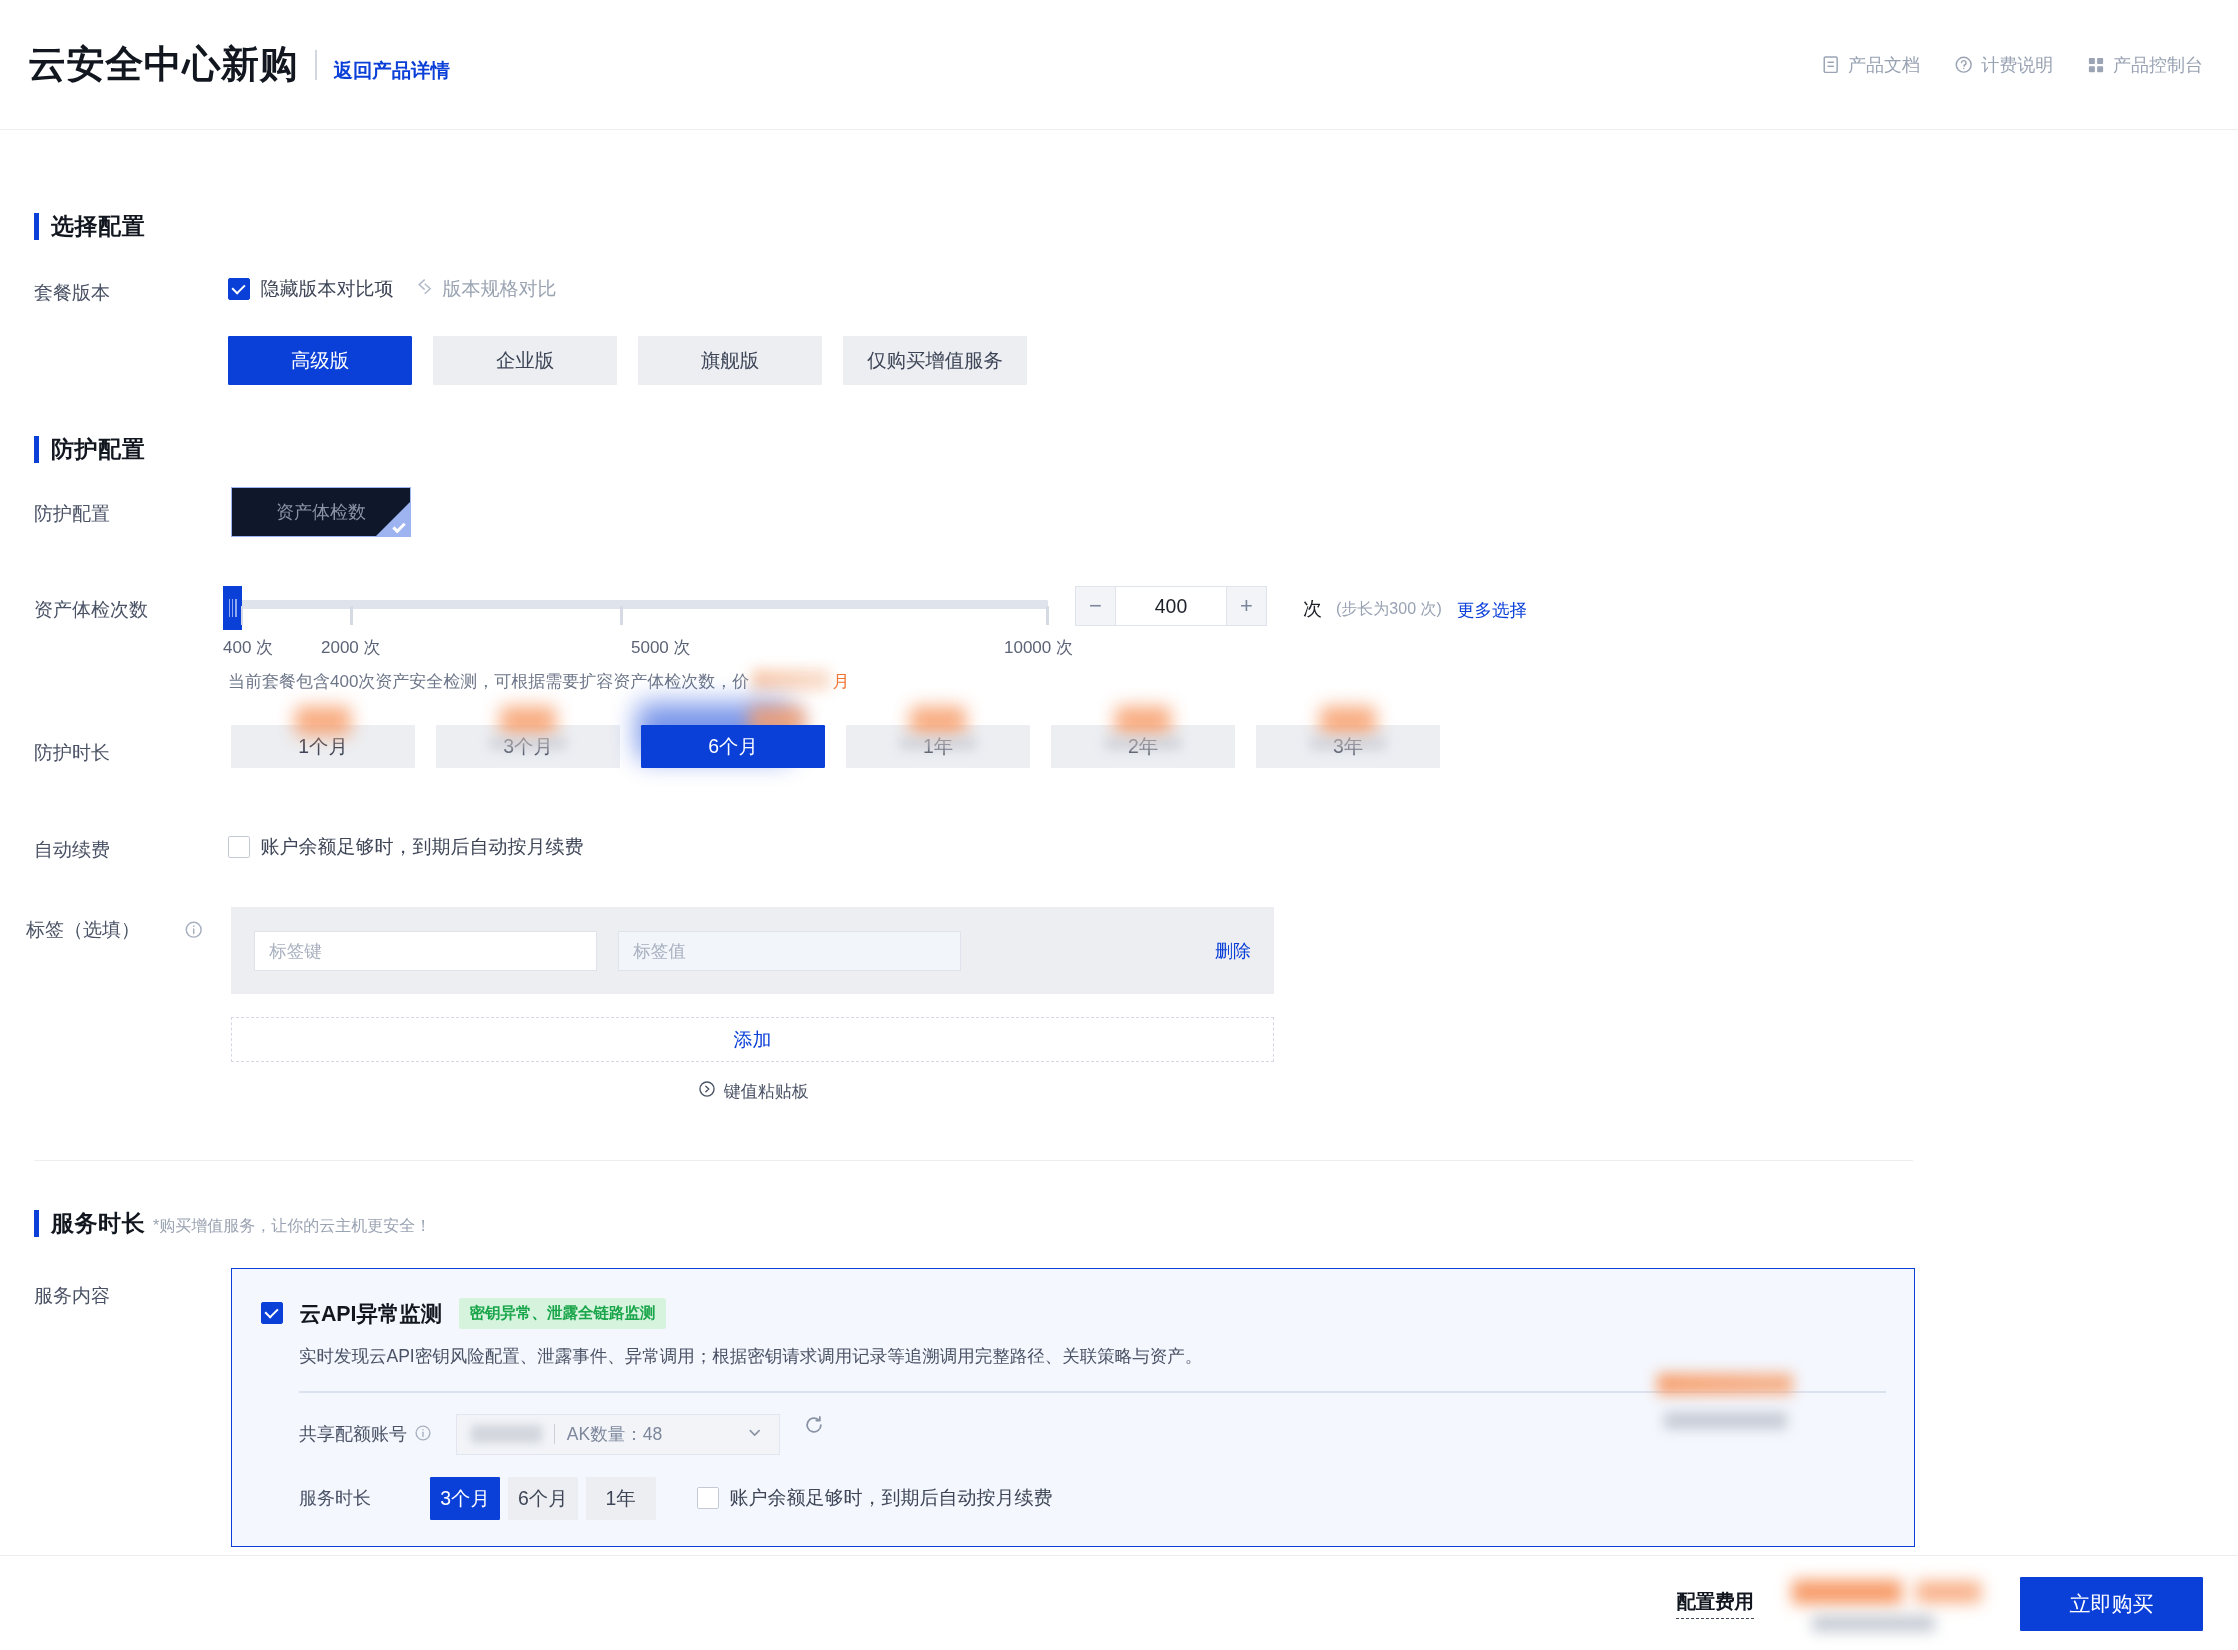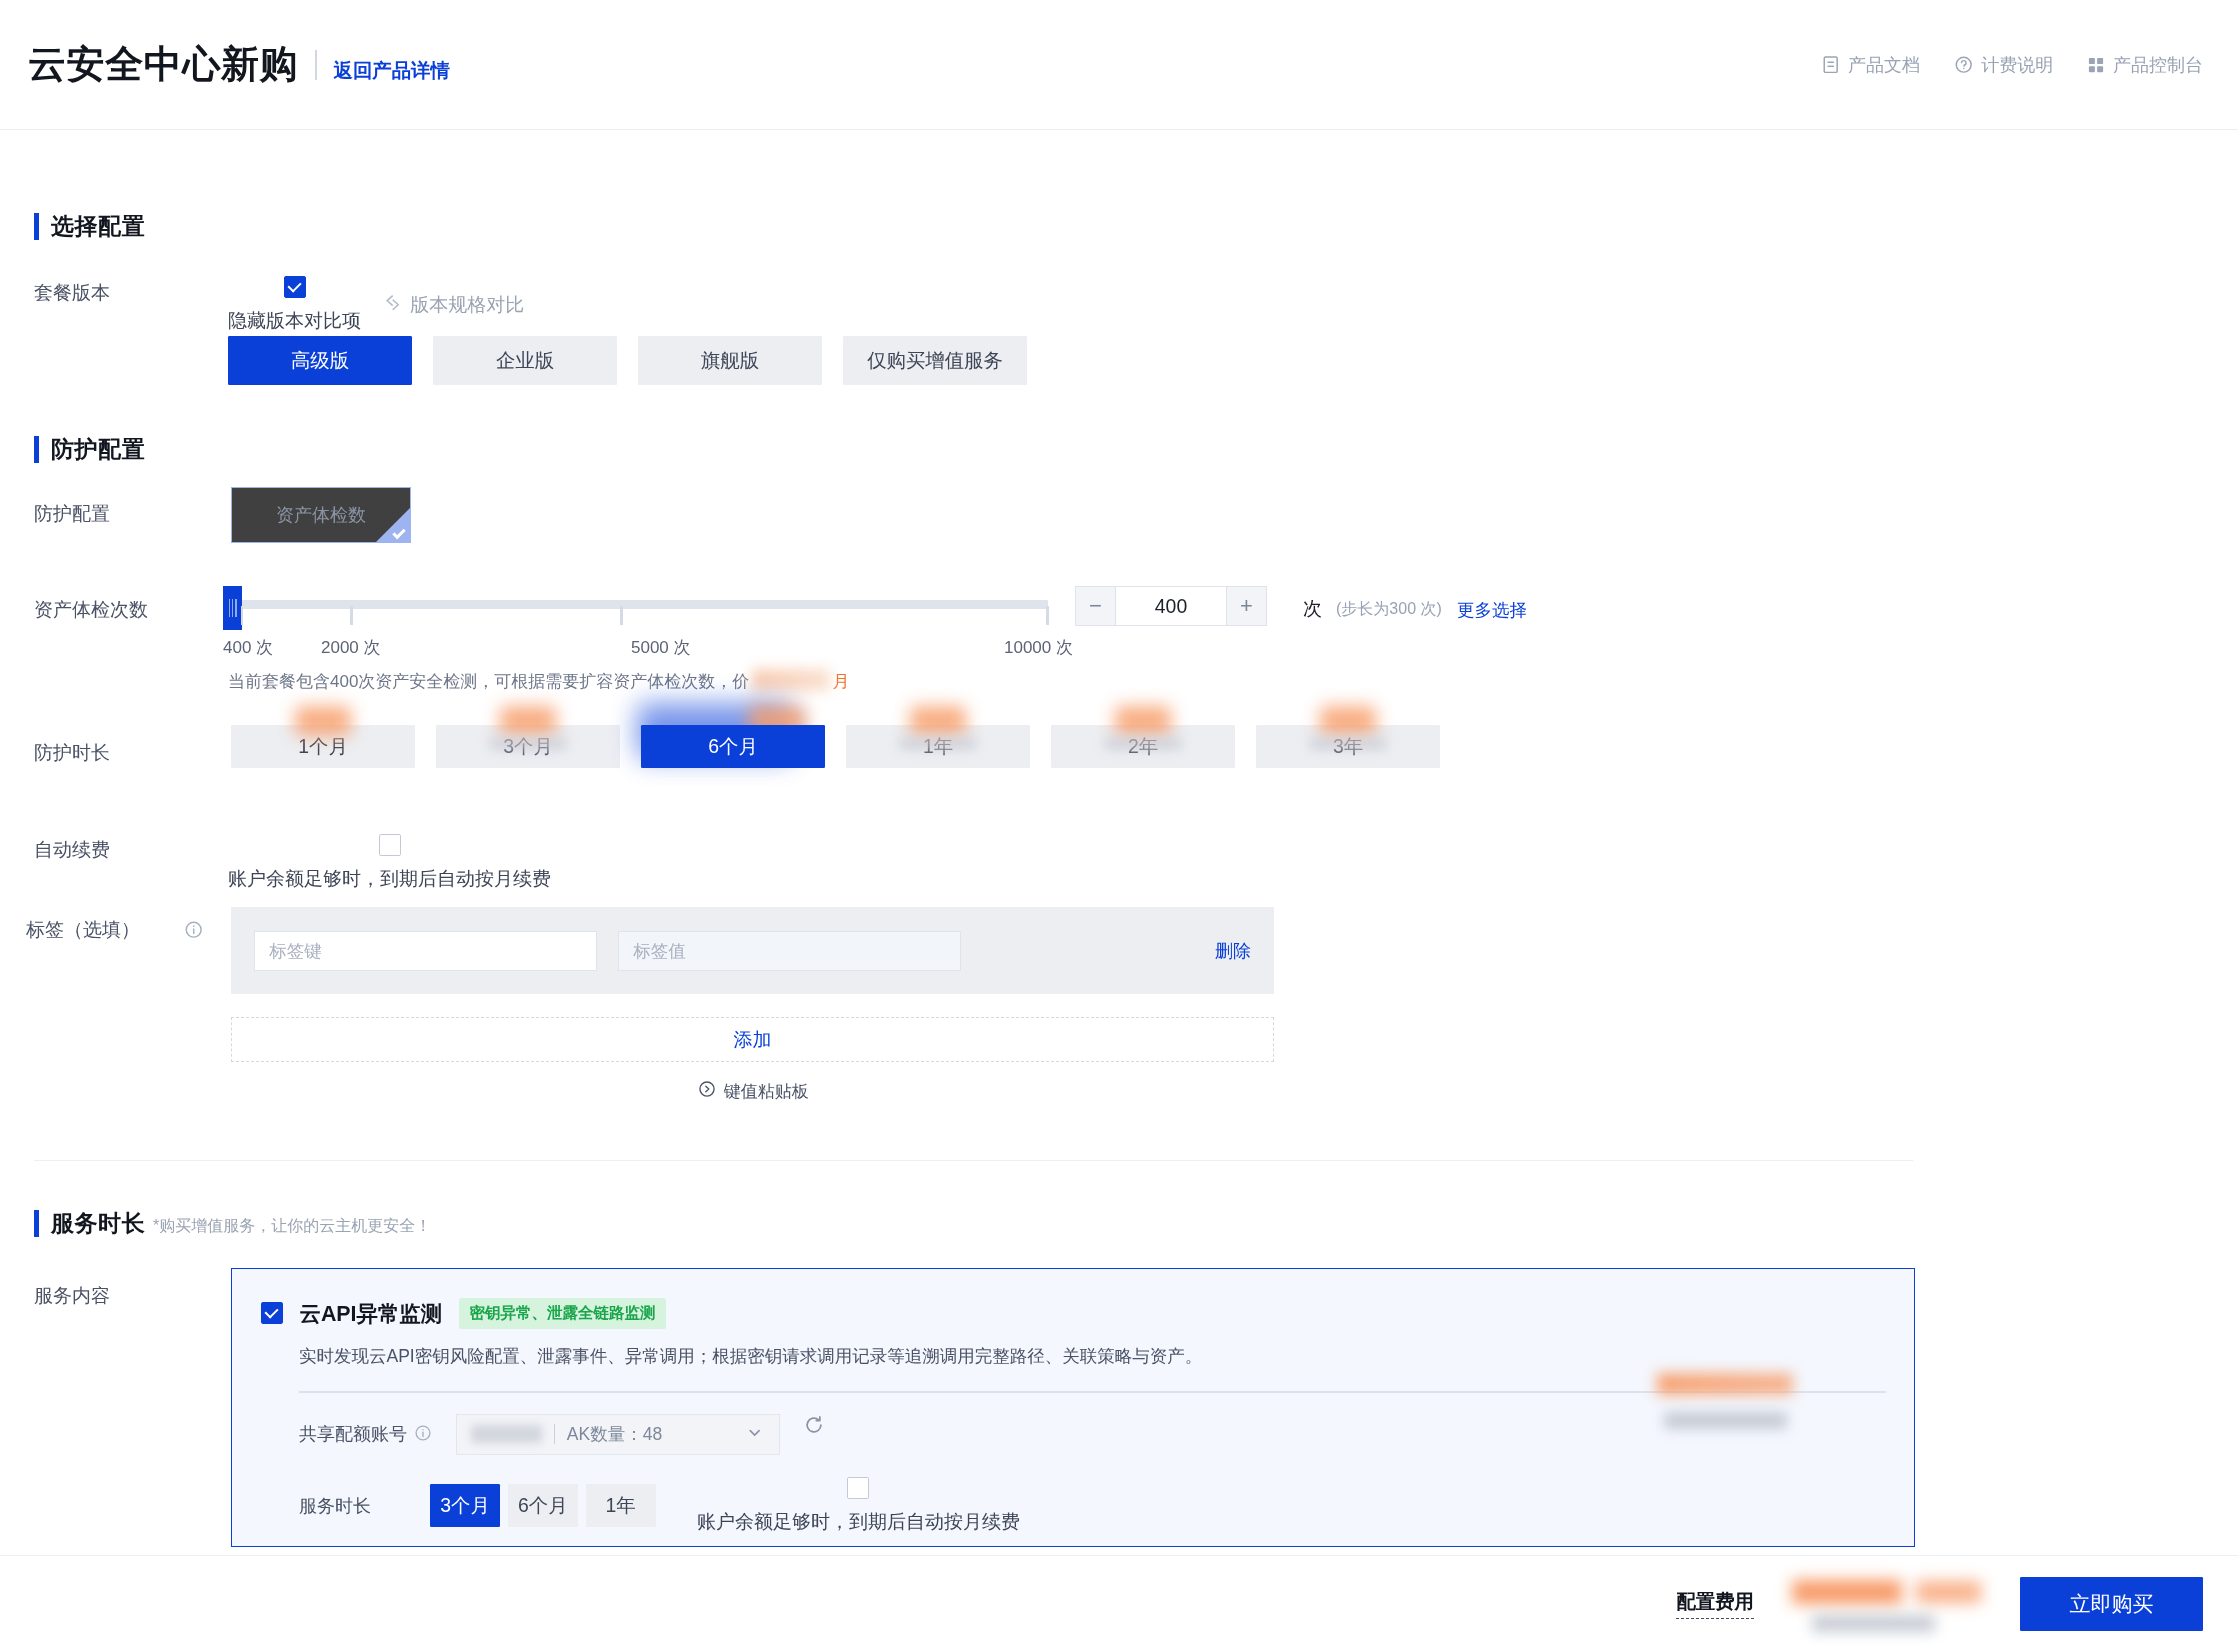--- a/index.html
+++ b/index.html
@@ -49,21 +49,21 @@
     width: 22px; height: 22px; border: 1.3px solid #c3cad6; background: #fff;
     border-radius: 1.9px; display: inline-flex; align-items: center; justify-content: center;
     cursor: pointer; flex: none;
   }
   .cbox.on { background: #0b40d8; border-color: #0b40d8; }
   .cbox.on::after {
     content: ""; width: 9.7px; height: 5.8px;
     border-left: 2.6px solid #fff; border-bottom: 2.6px solid #fff;
     transform: rotate(-45deg) translate(0.6px,-1.3px);
   }
-  .cb-line { display: flex; align-items: center; gap: 10.4px; font-size: 19px; color: #3d4556; flex-direction: column; }
+  .cb-line { display: flex; align-items: center; gap: 10.4px; font-size: 19px; color: #3d4556; }
 
   
   .tabs { position: absolute; display: flex; gap: 21px; }
   .tab {
     background: #eceef2; color: #3d4556; display: flex; align-items: center;
     justify-content: center; cursor: pointer; font-size: 19.4px; border-radius: 1.3px;
   }
   .tab.sel { background: #0b40d8; color: #fff; }
 
   
@@ -78,22 +78,22 @@
     width: 78px; height: 13px; border-radius: 3.9px;
     background: #c9ced8; filter: blur(5.8px); opacity: .75;
   }
   .promo-sel-glow {
     position: absolute; top: -22px; left: -3.9px; width: 155px; height: 56px;
     background: #0b40d8; filter: blur(13px); opacity: .55; border-radius: 7.8px;
   }
 
   
   .asset-card {
-    position: absolute; width: 180px; height: 56px;
-    background: #404040; border: 1.3px solid #9db4f0;
+    position: absolute; width: 180px; height: 50px;
+    background: #0f172a; border: 1.3px solid #9db4f0;
     display: flex; align-items: center; justify-content: center;
     font-size: 18px; color: #8b94a5; cursor: pointer; overflow: hidden;
   }
   .asset-card .corner {
     position: absolute; right: 0; bottom: 0; width: 0; height: 0;
     border-left: 34px solid transparent; border-bottom: 34px solid #9db4f0;
   }
   .asset-card .corner-check {
     position: absolute; right: 4.5px; bottom: 5.8px; width: 12.3px; height: 7.1px;
     border-left: 3.2px solid #fff; border-bottom: 3.2px solid #fff;

